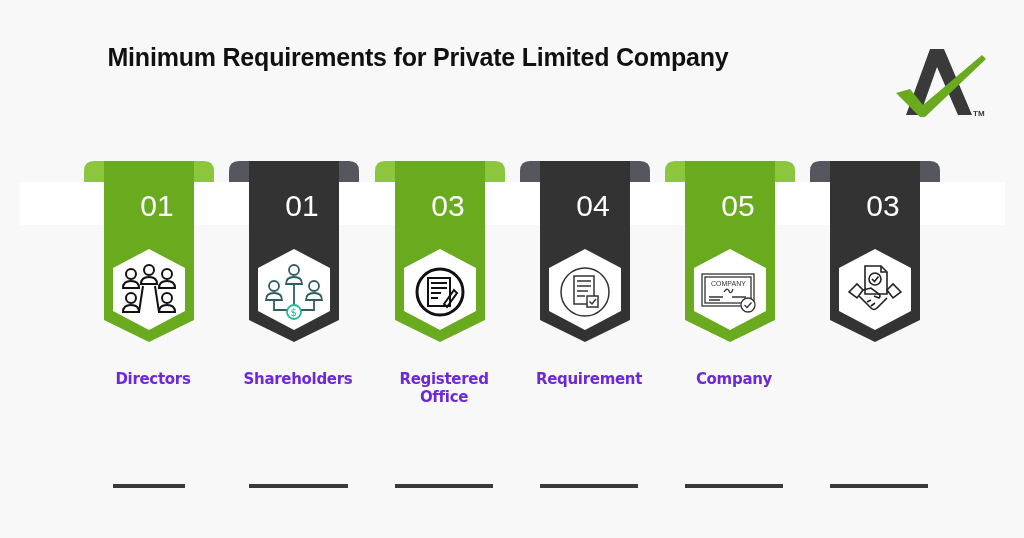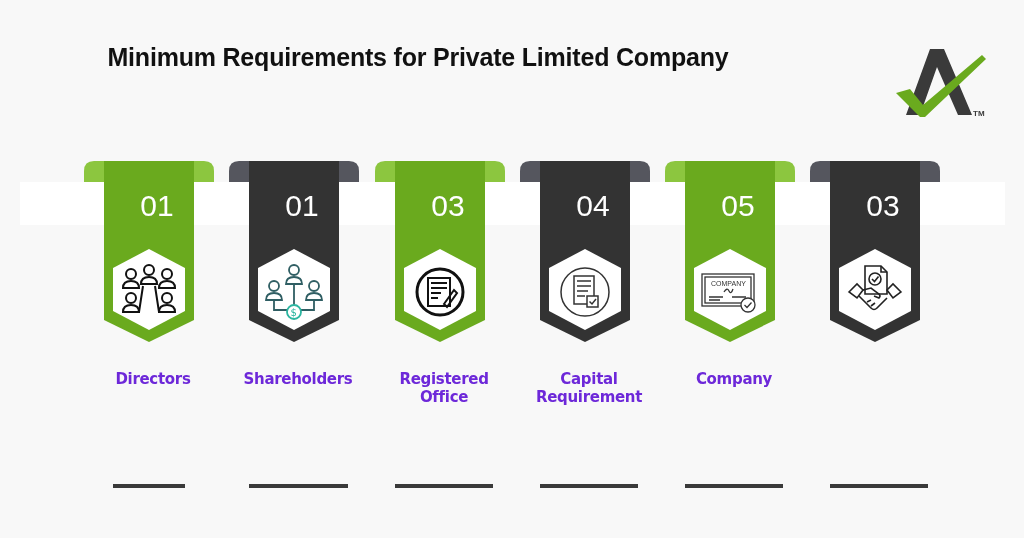--- a/index.html
+++ b/index.html
@@ -110,21 +110,20 @@
   <div class="num">04</div>
   <svg class="icon" viewBox="0 0 64 64" fill="none" stroke="#333" stroke-width="1.5">
     <circle cx="32" cy="32" r="24"></circle>
     <rect x="21" y="16" width="20" height="28"></rect>
     <path d="M24,21 L38,21 M24,26 L38,26 M24,31 L35,31 M24,36 L32,36"></path>
     <rect x="34" y="36" width="11" height="11" fill="#fff"></rect>
     <path d="M36.5,41.5 L39,44 L43,39"></path>
   </svg>
 </div>
 <div class="label" style="left:514px">
-  <div>Capital</div>
   <div>Requirement</div>
 </div>
 <div class="rule" style="left:540px;width:98px"></div>
 
 <div class="step" style="left:665px">
   <svg class="ribbon" viewBox="0 0 130 190">
     <path d="M0,22 L0,11 Q0,1 10,1 L120,1 Q130,1 130,11 L130,22 Z" fill="#8cc63f"></path>
     <path d="M20,1 L110,1 L110,160 L65,182 L20,160 Z" fill="#6aaa1e"></path>
     <polygon points="65,89 101,108 101,151 65,170 29,151 29,108" fill="#fff"></polygon>
   </svg>

